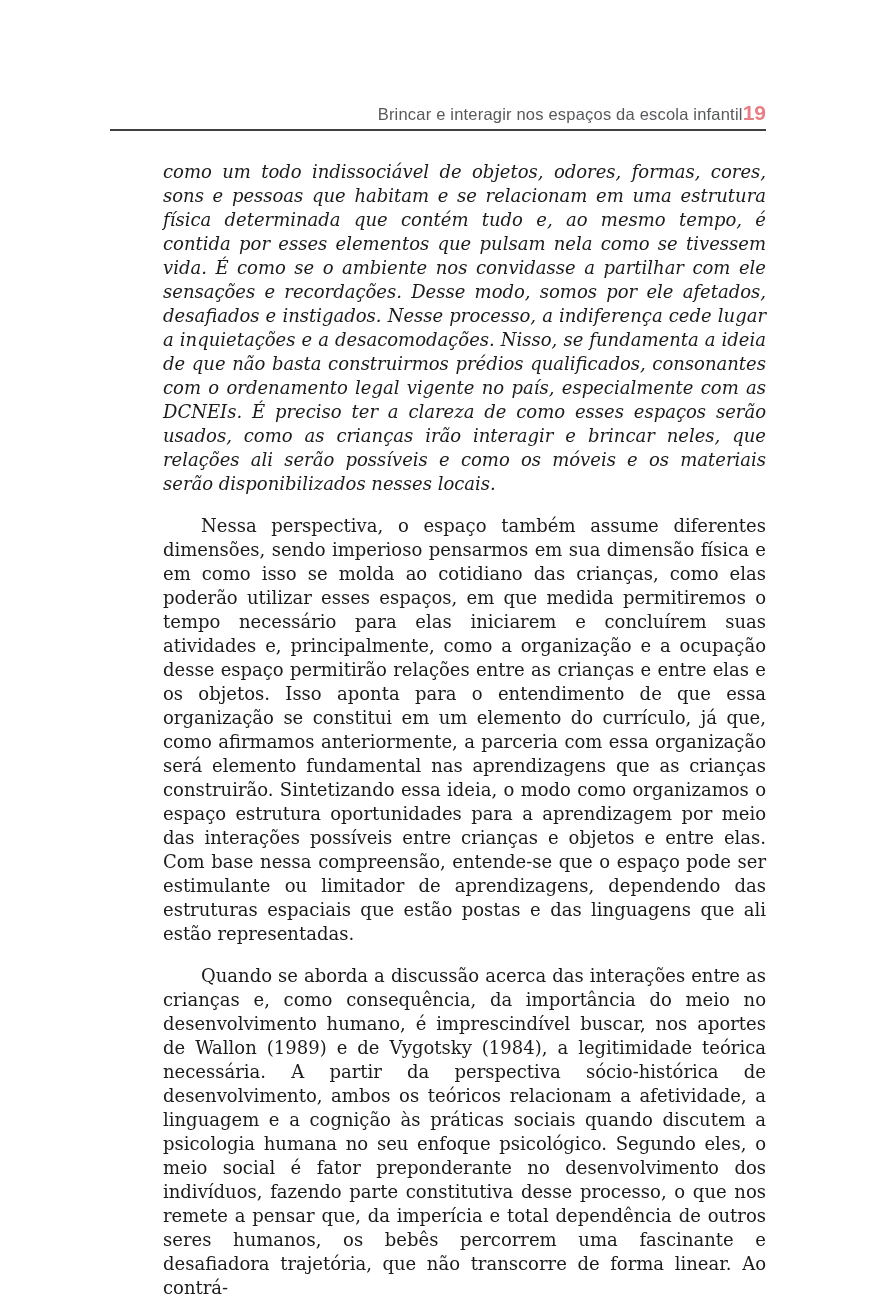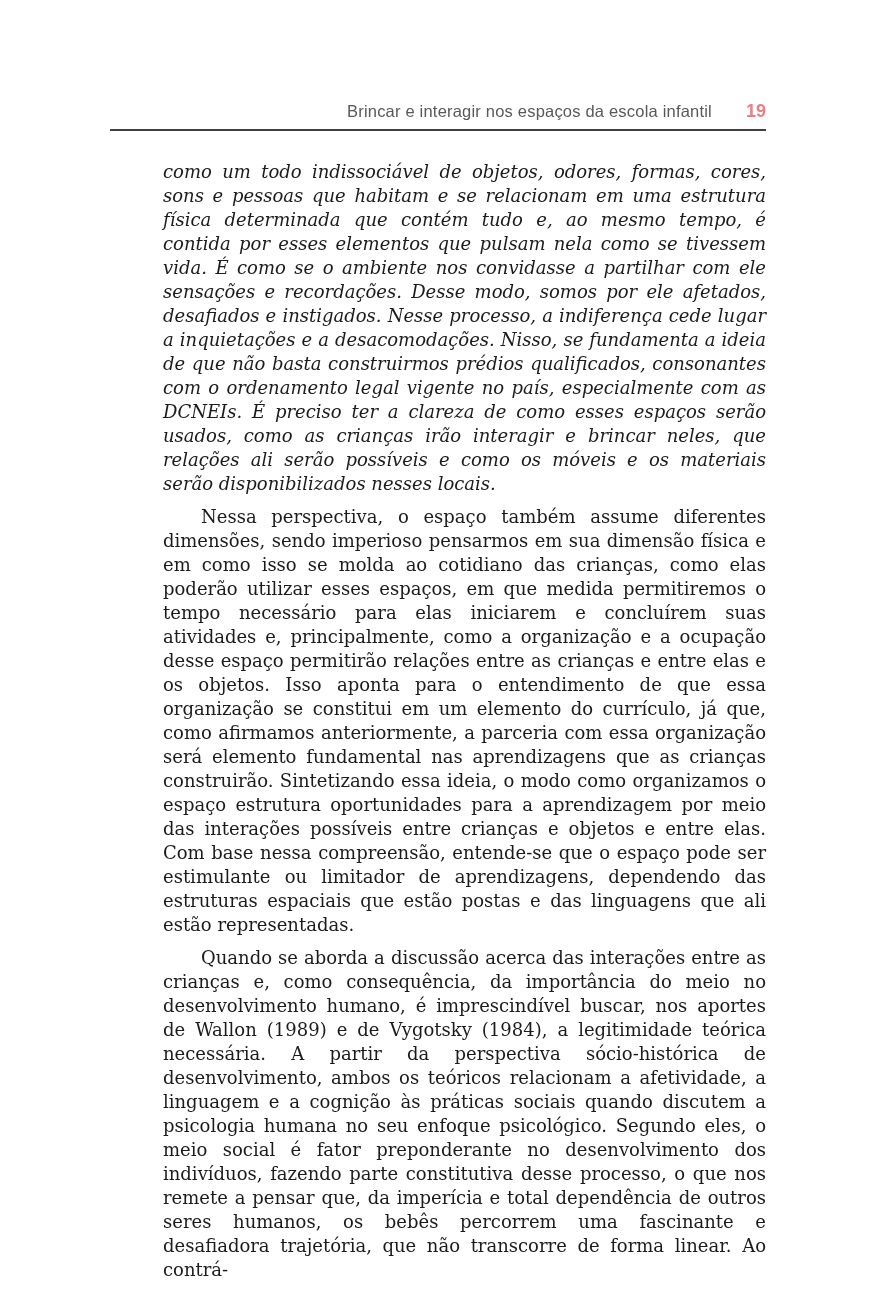--- a/index.html
+++ b/index.html
@@ -15,31 +15,30 @@
     overflow: hidden;
   }
   .running-head {
     position: absolute;
     top: 101px;
     left: 110px;
     width: 656px;
     display: flex;
     justify-content: flex-end;
     align-items: baseline;
-    gap: 34px;
     font-family: "Liberation Sans", "DejaVu Sans", sans-serif;
   }
   .running-title {
     font-size: 16.5px;
     font-weight: 400;
     letter-spacing: 0.2px;
     color: var(--header-text, #58595b);
   }
   .page-number {
-    font-size: 18px;
+    font-size: 21px;
     font-weight: 700;
     color: var(--accent, #e87f84);
   }
   .header-rule {
     position: absolute;
     top: 129px;
     left: 110px;
     width: 656px;
     height: 2px;
     background: var(--rule, #404042);
@@ -55,21 +54,21 @@
     color: var(--body-text, #1b1b1d);
     text-align: justify;
     hyphens: auto;
     -webkit-hyphens: auto;
   }
   .body-text p {
     margin: 0;
     text-indent: 38px;
   }
   .body-text p + p {
-    margin-top: 9px;
+    margin-top: 18px;
   }
   .body-text p.continuation {
     text-indent: 0;
     font-style: italic;
   }
 </style>
 </head>
 <body>
 
 <div class="page">

